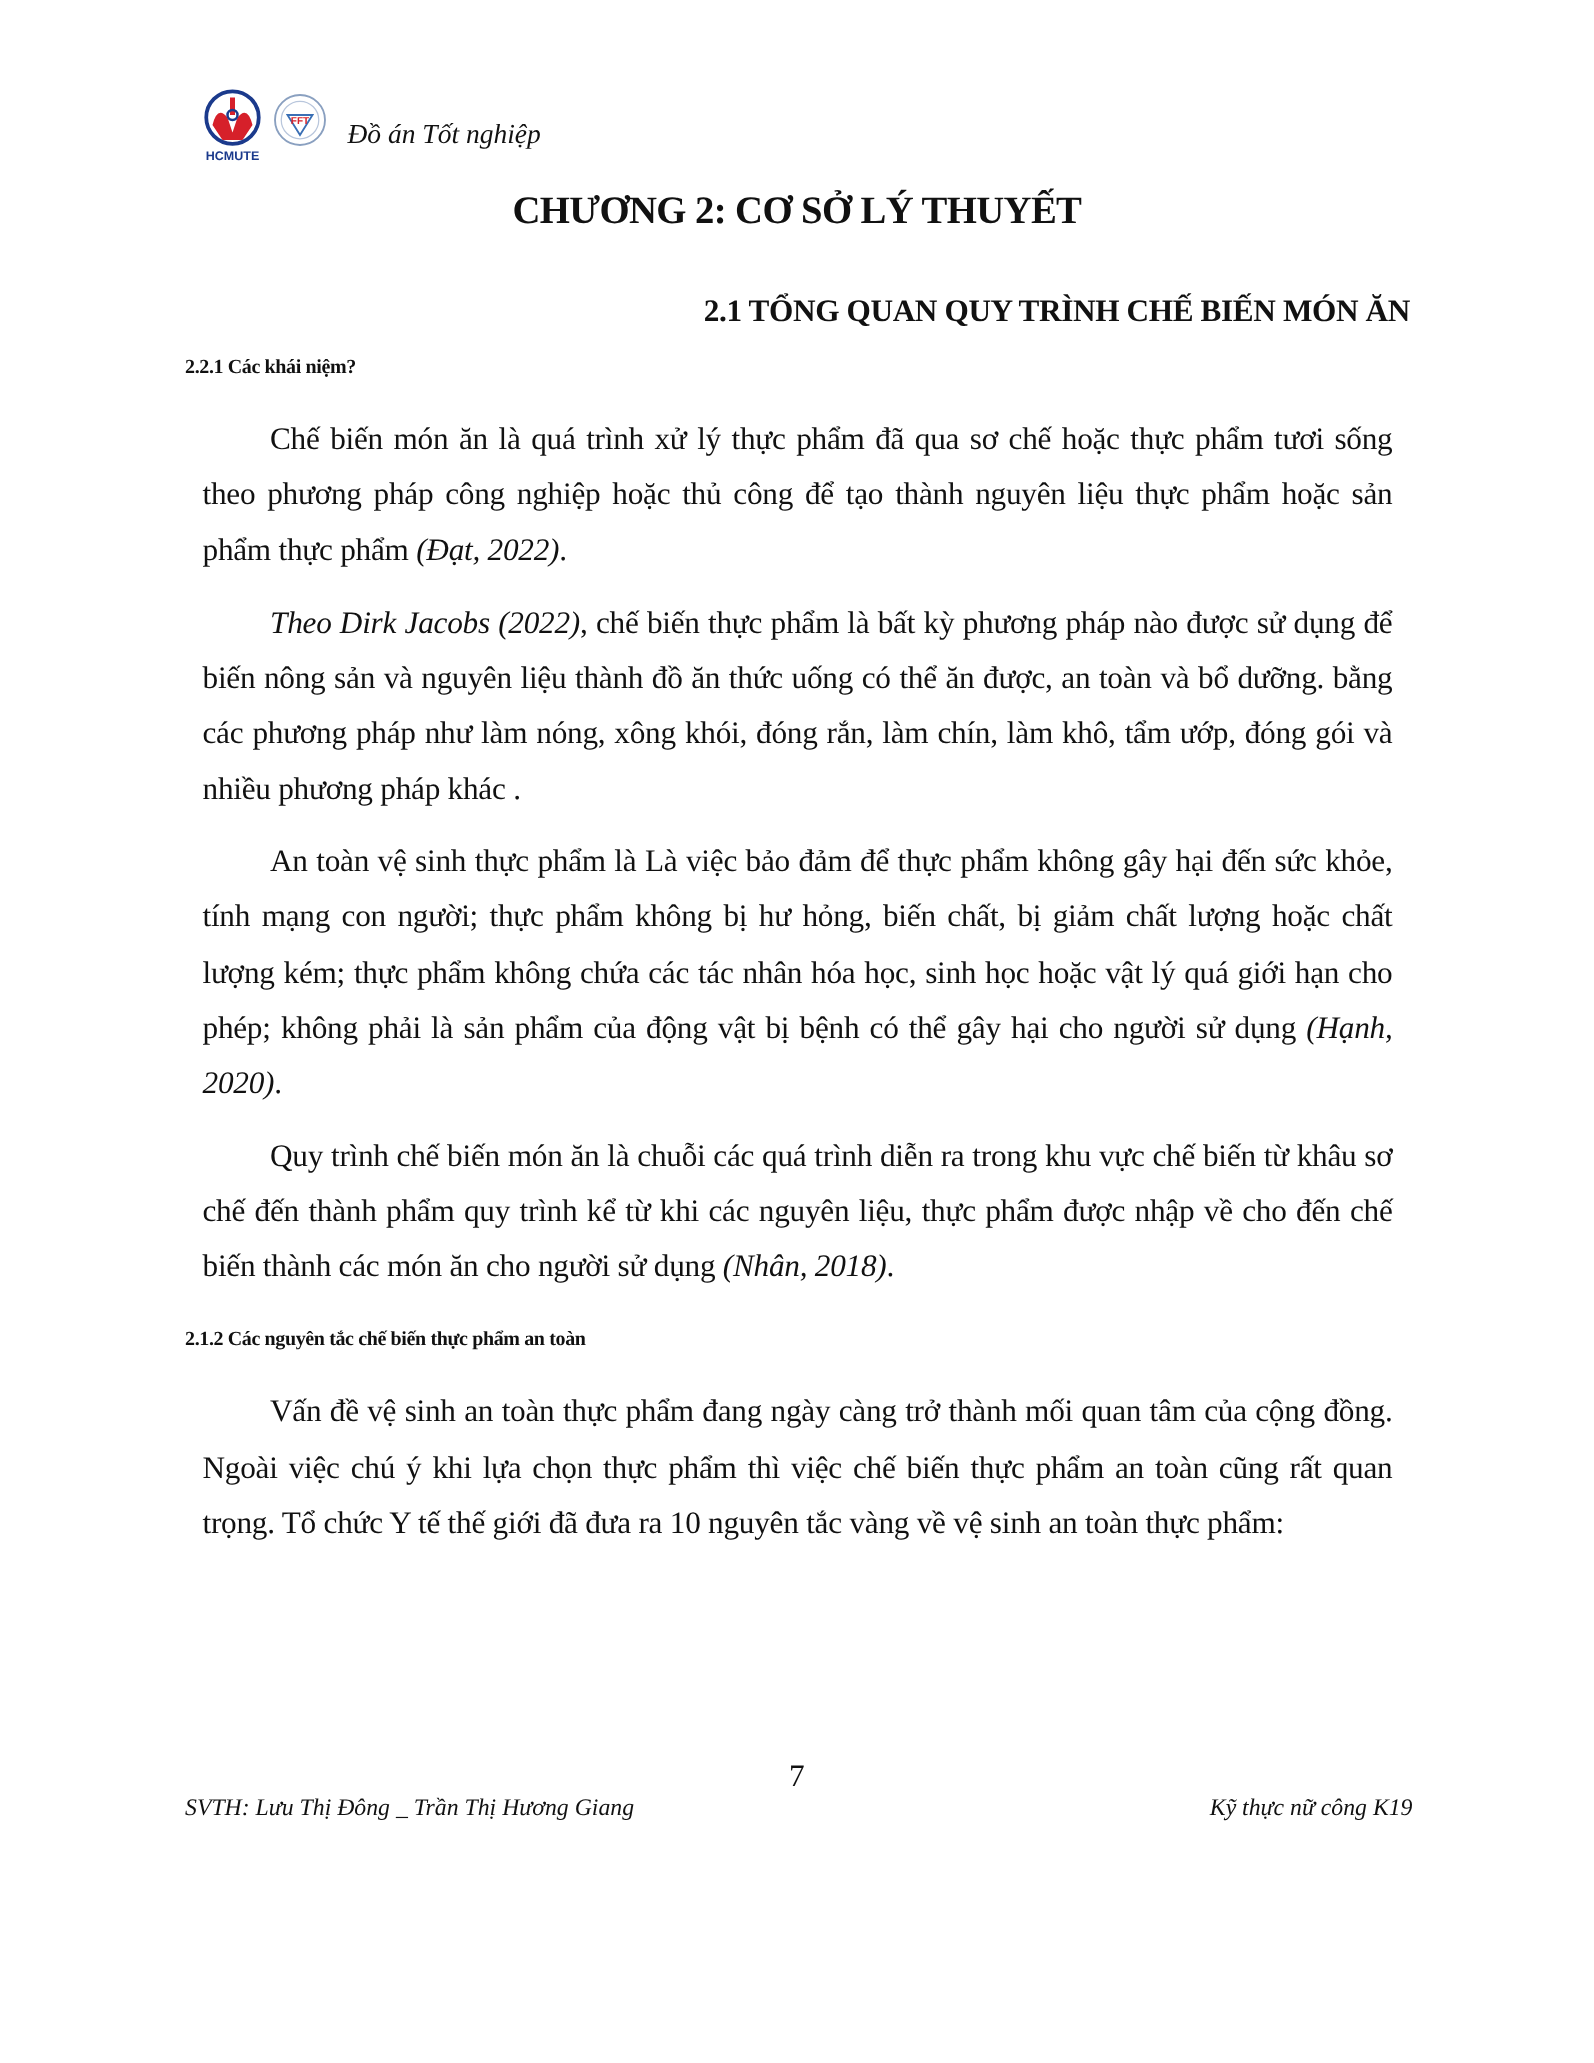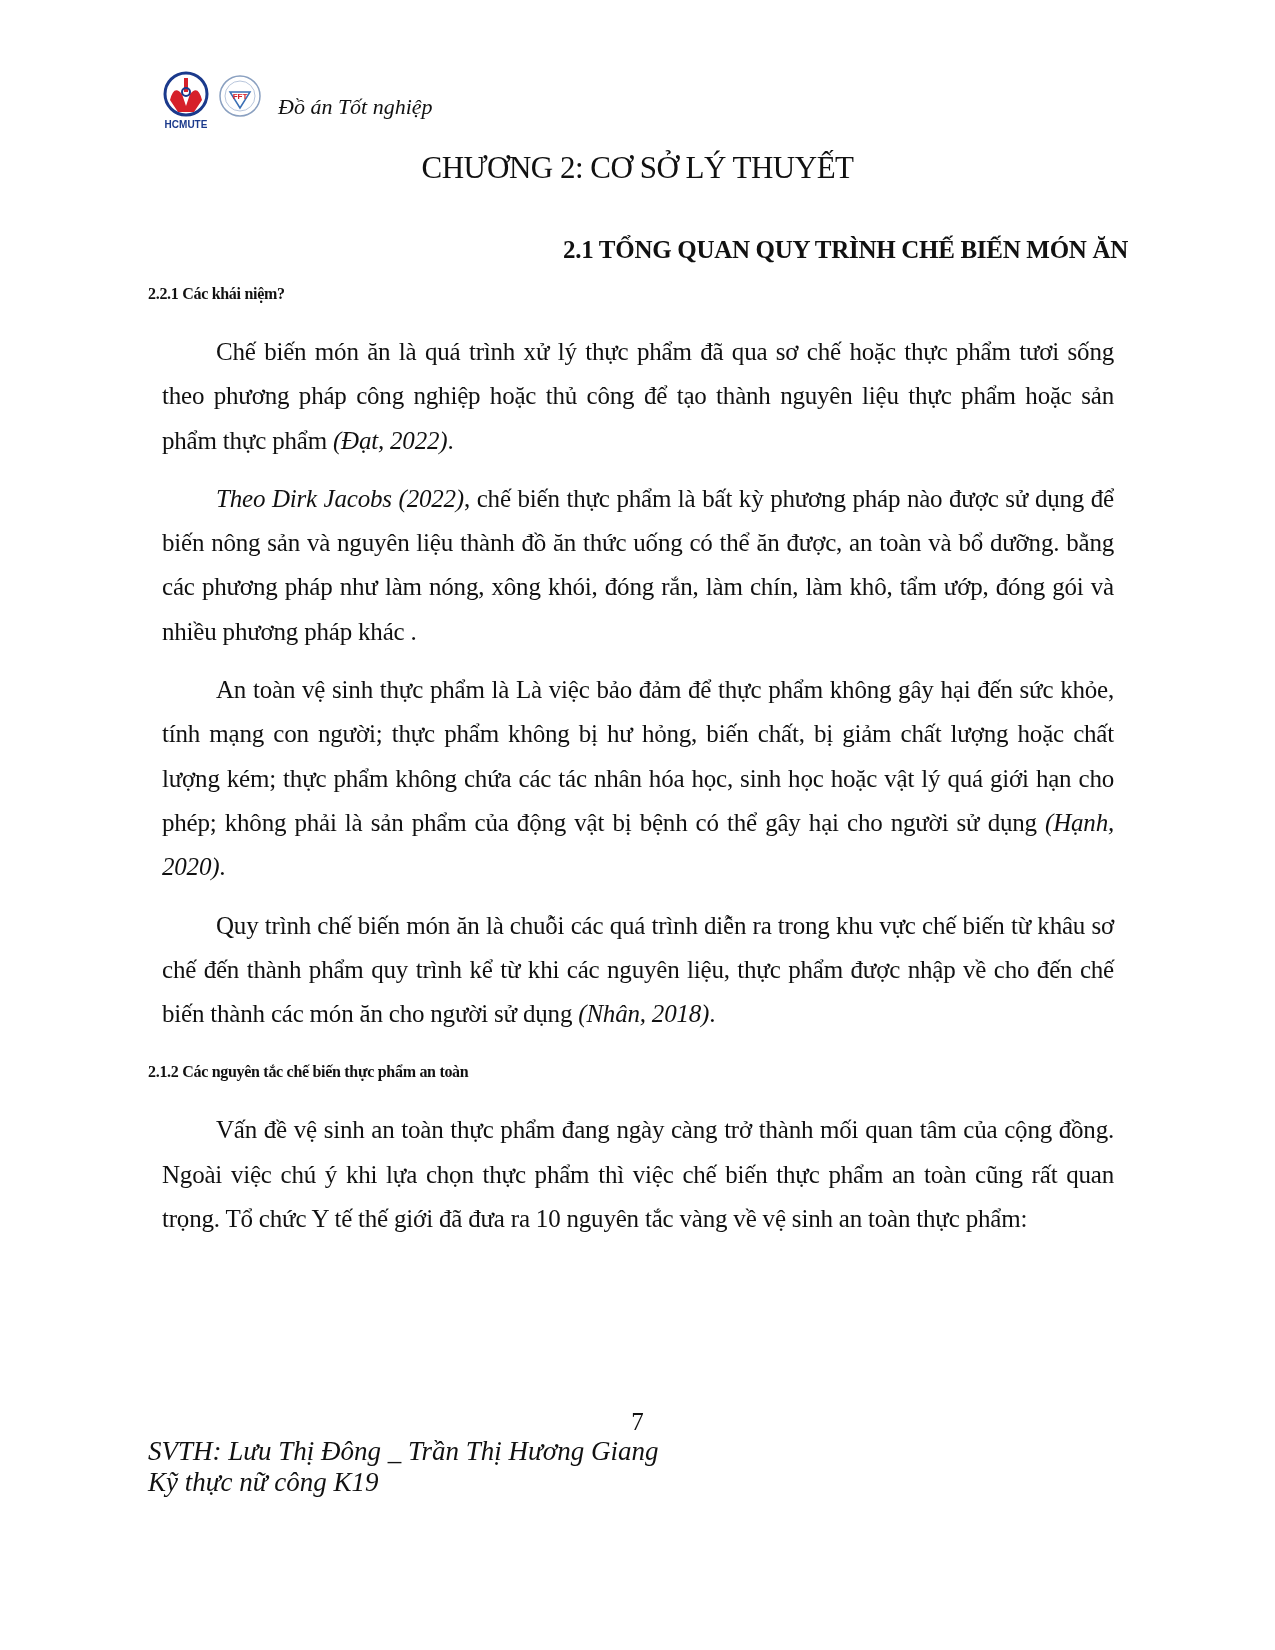--- a/index.html
+++ b/index.html
@@ -6,32 +6,32 @@
   body {
     width: 1275px; height: 1650px; position: relative; overflow: hidden;
     font-family: "Liberation Serif", "DejaVu Serif", serif; color: #111;
   }
   .page-header { position: absolute; left: 160px; top: 70px; height: 60px; display: flex; align-items: flex-end; }
   .logo-hcmute { width: 52px; height: 60px; position: relative; }
   .logo-fft { width: 44px; height: 44px; margin-left: 6px; margin-bottom: 12px; }
   .header-title { font-style: italic; font-size: 22px; margin-left: 16px; margin-bottom: 10px; text-align: right; }
   .chapter-title {
     position: absolute; top: 150px; left: 0; width: 1275px; text-align: center;
-    font-weight: normal; font-size: 31px; letter-spacing: -0.5px;
+    font-weight: bold; font-size: 31px; letter-spacing: -0.5px;
   }
   .content { position: absolute; left: 148px; top: 228px; width: 980px; }
   .h2 { font-weight: bold; font-size: 25px; line-height: 44px; margin: 0; letter-spacing: -0.3px; text-align: right; }
   .h3 { font-weight: bold; font-size: 16px; line-height: 44px; margin: 0; letter-spacing: -0.3px; }
   p.body {
     margin: 14px; font-size: 25px; line-height: 44.3px; text-align: justify;
     text-indent: 54px; letter-spacing: -0.2px;
   }
   .it { font-style: italic; }
   .page-num { position: absolute; top: 1408px; left: 0; width: 1275px; text-align: center; font-size: 25px; }
-  .footer { position: absolute; top: 1436px; left: 148px; width: 982px; display: flex; justify-content: space-between; font-style: italic; font-size: 27px; flex-direction: column; }
+  .footer { position: absolute; top: 1436px; left: 148px; width: 982px; display: flex; justify-content: space-between; font-style: italic; font-size: 19px; }
 </style>
 </head>
 <body>
 
 <div class="page-header">
   <div class="logo-hcmute">
     <svg width="52" height="60" viewBox="0 0 52 60">
       <circle cx="26" cy="24" r="21" fill="none" stroke="#1b3a8c" stroke-width="3"></circle>
       <path d="M10 30 Q14 14 22 24 L26 36 L30 24 Q38 14 42 30 L34 42 L18 42 Z" fill="#d6202a"></path>
       <rect x="24" y="8" width="4" height="14" fill="#d6202a"></rect>

